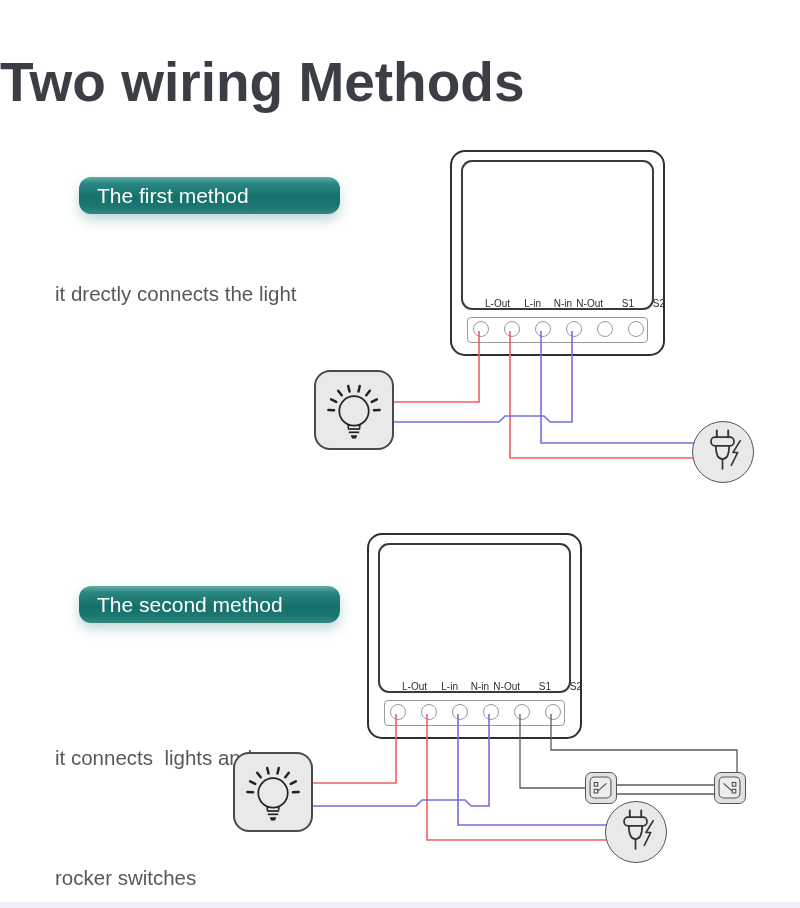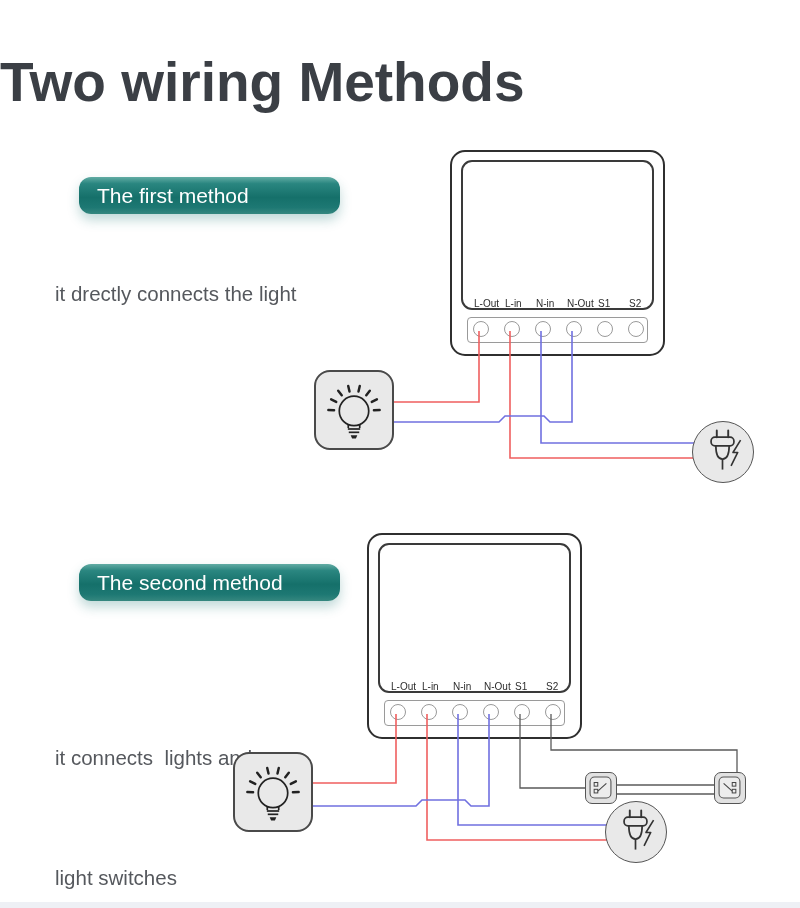--- a/index.html
+++ b/index.html
@@ -14,38 +14,38 @@
   }
   
   .pill{
     position:absolute;left:40px;width:243px;height:37px;line-height:37px;
     padding-left:18px;border-radius:12px;color:#ffffff;font-size:21px;
     background:linear-gradient(180deg,#62aca4 0%,#2a8680 18%,#15706a 55%,#1d7873 82%,#35877f 100%);
     box-shadow:0 6px 12px rgba(27,120,114,.28);
     margin-left:39px;
   }
   .pill-1{top:177px;}
-  .pill-2{top:564px;}
+  .pill-2{top:586px;}
   .desc{
     position:absolute;left:55px;font-size:20.5px;color:var(--text-color,#55585d);
     white-space:pre-wrap;line-height:40px;
   }
   .desc-1{top:247px;margin-top:27px;}
   .desc-2{top:658px;}
   
   .device{
     position:absolute;width:215px;height:206px;background:#fff;
     border:2.5px solid #2f2f2f;border-radius:15px;box-sizing:border-box;z-index:2;
   }
   .device .screen{
     position:absolute;left:9px;top:8px;width:189px;height:146px;
     border:2px solid #3a3a3a;border-radius:11px;background:#fff;
   }
   .device .t-label{
-    position:absolute;top:136px;width:36px;margin-left:-18px;text-align:left;
+    position:absolute;top:136px;width:36px;margin-left:-18px;text-align:right;
     font-size:10px;color:#2d2d2d;
   }
   .device .strip{
     position:absolute;left:15px;top:165px;width:181px;height:26px;
     border:1.5px solid #9a9a9a;border-radius:4px;box-sizing:border-box;background:#fff;
   }
   .device .term{
     position:absolute;top:169px;width:16px;height:16px;margin-left:-8px;
     border:1.5px solid #9a9a9a;border-radius:50%;box-sizing:border-box;background:transparent;
   }
@@ -126,21 +126,21 @@
       <rect x="19" y="16" width="24" height="9" rx="4" stroke-width="1.8"></rect>
       <path d="M24,25 C24,35 27,39 31,39 C35,39 38,35 38,25" stroke-width="1.8"></path>
       <line x1="31" y1="39" x2="31" y2="50" stroke-width="1.8"></line>
       <path d="M50,19 L42,32 L47,32 L40,46" stroke-width="1.7" stroke-linejoin="round"></path>
     </svg>
   </div>
 
   <div class="pill pill-2">The second method</div>
   <div class="desc desc-2">
     <div>it connects  lights and</div>
-    <div>light switches</div>
+    <div>rocker switches</div>
   </div>
 
   <div class="device" style="left:367px;top:533px;">
     <div class="screen">
       <span class="t-label" style="left:29px;">L-Out</span>
       <span class="t-label" style="left:60px;">L-in</span>
       <span class="t-label" style="left:91px;">N-in</span>
       <span class="t-label" style="left:122px;">N-Out</span>
       <span class="t-label" style="left:153px;">S1</span>
       <span class="t-label" style="left:184px;">S2</span>

